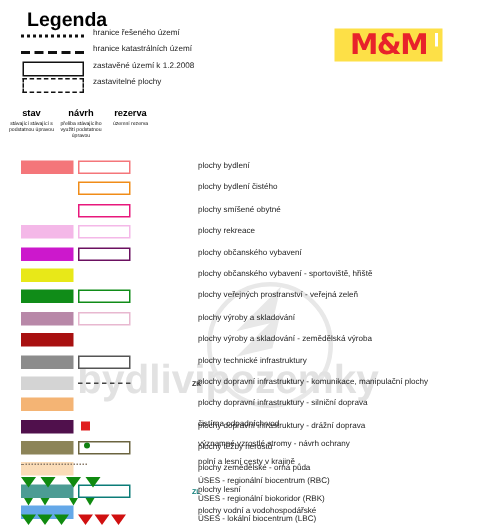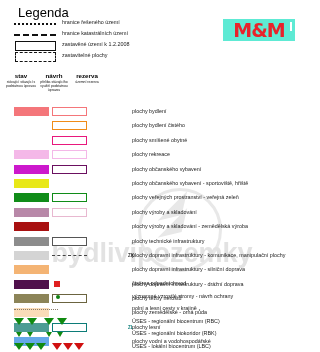--- a/index.html
+++ b/index.html
@@ -52,30 +52,30 @@
     border-left:21px solid transparent;
     border-right:21px solid transparent;
     border-top:13px solid #e8e8e8;}
 
   
   .layer{position:relative;z-index:2;}
 
   
   #page-title{
     position:absolute; left:18px; top:5px;
-    font-size:13px; font-weight:normal; color:#000;
+    font-size:13px; font-weight:bold; color:#000;
   }
 
   
   #logo{
     position:absolute; left:223px; top:19px;
     width:72px;
   }
   #logo .mm{
-    background:#5eead4;
+    background:#fde047;
     height:22px;
     position:relative;
     text-align:center;
   }
   #logo .mm .mmtxt{
     color:#e8222b;
     font-weight:bold;
     font-size:19px;
     line-height:22px;
     letter-spacing:-1px;

